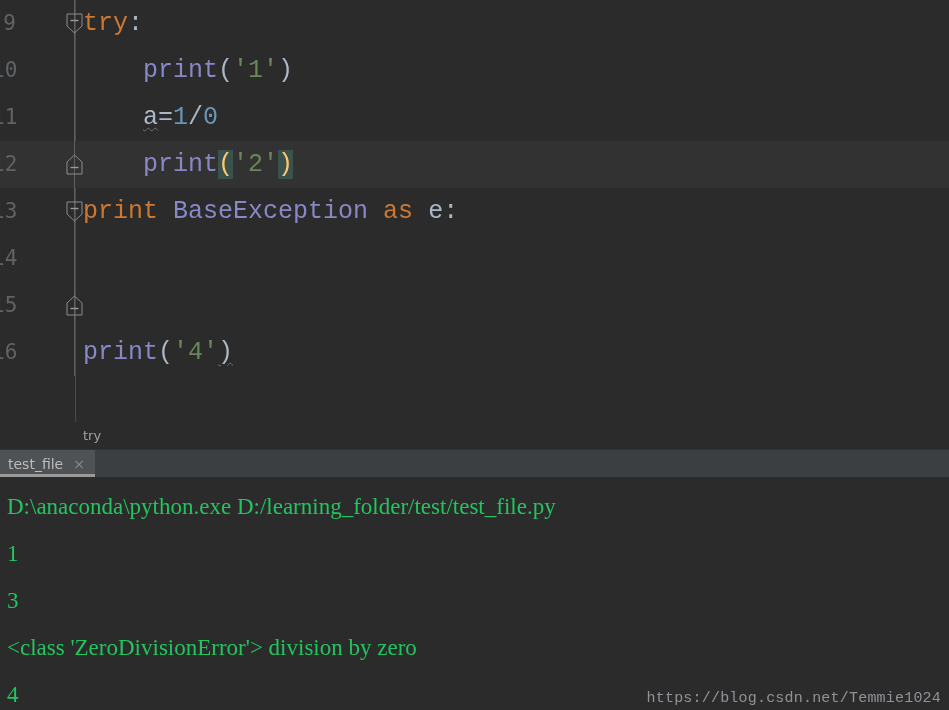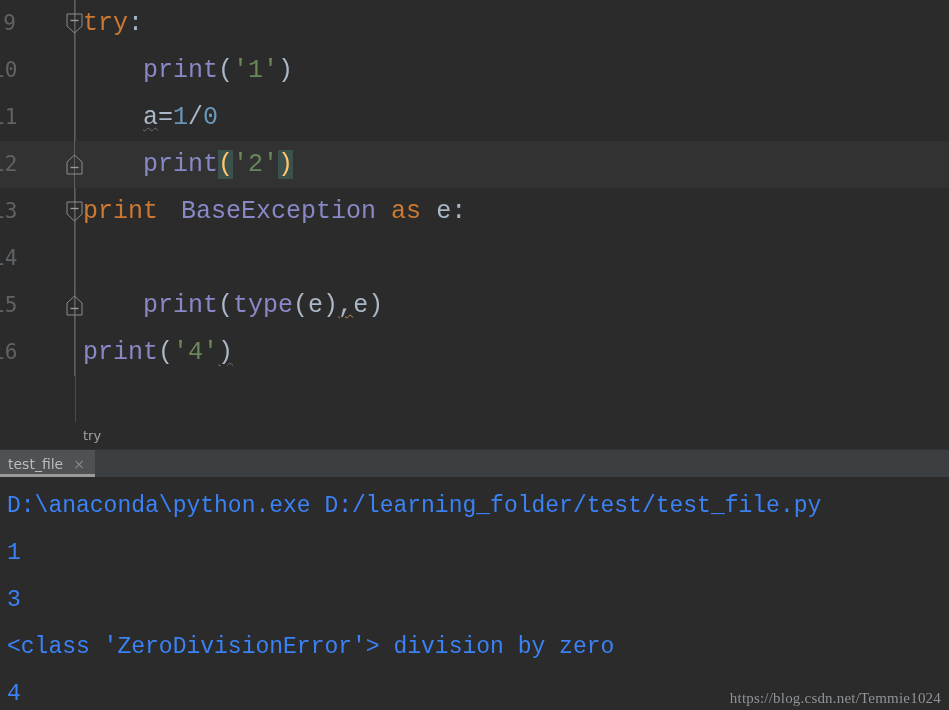--- a/index.html
+++ b/index.html
@@ -93,21 +93,21 @@
     line-height: 47px;
     color: #a9b7c6;
     white-space: pre;
   }
   .kw       { color: #cc7832; }
   .fn       { color: #8888c6; }
   .str      { color: #6a8759; }
   .num      { color: #6897bb; }
   .op       { color: #a9b7c6; }
   .ident    { color: #a9b7c6; }
-  .cls      { color: #8888c6; margin-left: 8px; }
+  .cls      { color: #8888c6; }
   .paren    { color: #a9b7c6; }
   .brmatch  { color: #ffc66d; background: #3b514d; }
 
   .squiggle-gray {
     position: relative;
     text-decoration: underline;
     text-decoration-style: wavy;
     text-decoration-color: #6e6e6e;
     text-decoration-thickness: 1px;
     text-underline-offset: 3px;
@@ -200,31 +200,31 @@
   }
   .console-lines {
     position: absolute;
     left: 7px;
     top: 6px;
     width: 940px;
   }
   .cline {
     height: 47px;
     line-height: 47px;
-    font-family: Liberation Mono, monospace;
+    font-family: Liberation Serif, serif;
     font-size: 23px;
-    color: #3b82f6;
+    color: #22c55e;
     white-space: pre;
   }
 
   .watermark {
     position: absolute;
     right: 8px;
     bottom: 5px;
-    font-family: Liberation Serif, serif;
+    font-family: Liberation Mono, monospace;
     font-size: 15px;
     color: #8f9397;
     letter-spacing: 0.2px;
     text-align: center;
   }
 </style>
 </head>
 <body>
 
 <div class="ide">
@@ -243,21 +243,21 @@
                 <line x1="4.5" y1="13.5" x2="12.5" y2="13.5" stroke="#9a9a9a" stroke-width="1.4"></line>
               </svg></span></div><div class="codetext"><span class="op">    </span><span class="fn">print</span><span class="brmatch">(</span><span class="str">'2'</span><span class="brmatch">)</span></div></div>
         <div class="line"><div class="gutter"><div class="lineno">13</div><div class="foldline"></div><span class="fold"><svg width="17" height="21" viewBox="0 0 17 21">
                 <path d="M1 1 H16 V13 L8.5 20 L1 13 Z" fill="none" stroke="#8c8c8c" stroke-width="1"></path>
                 <line x1="4.5" y1="7.5" x2="12.5" y2="7.5" stroke="#9a9a9a" stroke-width="1.4"></line>
               </svg></span></div><div class="codetext"><span class="kw">print</span><span class="op"> </span><span class="cls">BaseException</span><span class="op"> </span><span class="kw">as</span><span class="op"> </span><span class="ident">e</span><span class="op">:</span></div></div>
         <div class="line"><div class="gutter"><div class="lineno">14</div><div class="foldline"></div></div></div>
         <div class="line"><div class="gutter"><div class="lineno">15</div><div class="foldline"></div><span class="fold"><svg width="17" height="21" viewBox="0 0 17 21">
                 <path d="M8.5 1 L16 8 V20 H1 V8 Z" fill="none" stroke="#8c8c8c" stroke-width="1"></path>
                 <line x1="4.5" y1="13.5" x2="12.5" y2="13.5" stroke="#9a9a9a" stroke-width="1.4"></line>
-              </svg></span></div><div class="codetext"><span class="op">    </span><span class="fn">print</span><span class="paren">(</span><span class="fn">type</span><span class="paren">(</span><span class="ident">e</span><span class="paren">)</span><span class="op squiggle-orange">,</span><span class="ident">e</span><span class="paren">)</span></div></div>
+              </svg></span></div></div>
         <div class="line"><div class="gutter"><div class="lineno">16</div><div class="foldline"></div></div><div class="codetext"><span class="fn">print</span><span class="paren">(</span><span class="str">'4'</span><span class="paren squiggle-gray">)</span></div></div>
       </div>
   </div>
 
   <div class="breadcrumb">
     <div class="crumb">try</div>
   </div>
 
   <div class="tabbar">
     <div class="tab" style="width: 95px;">

